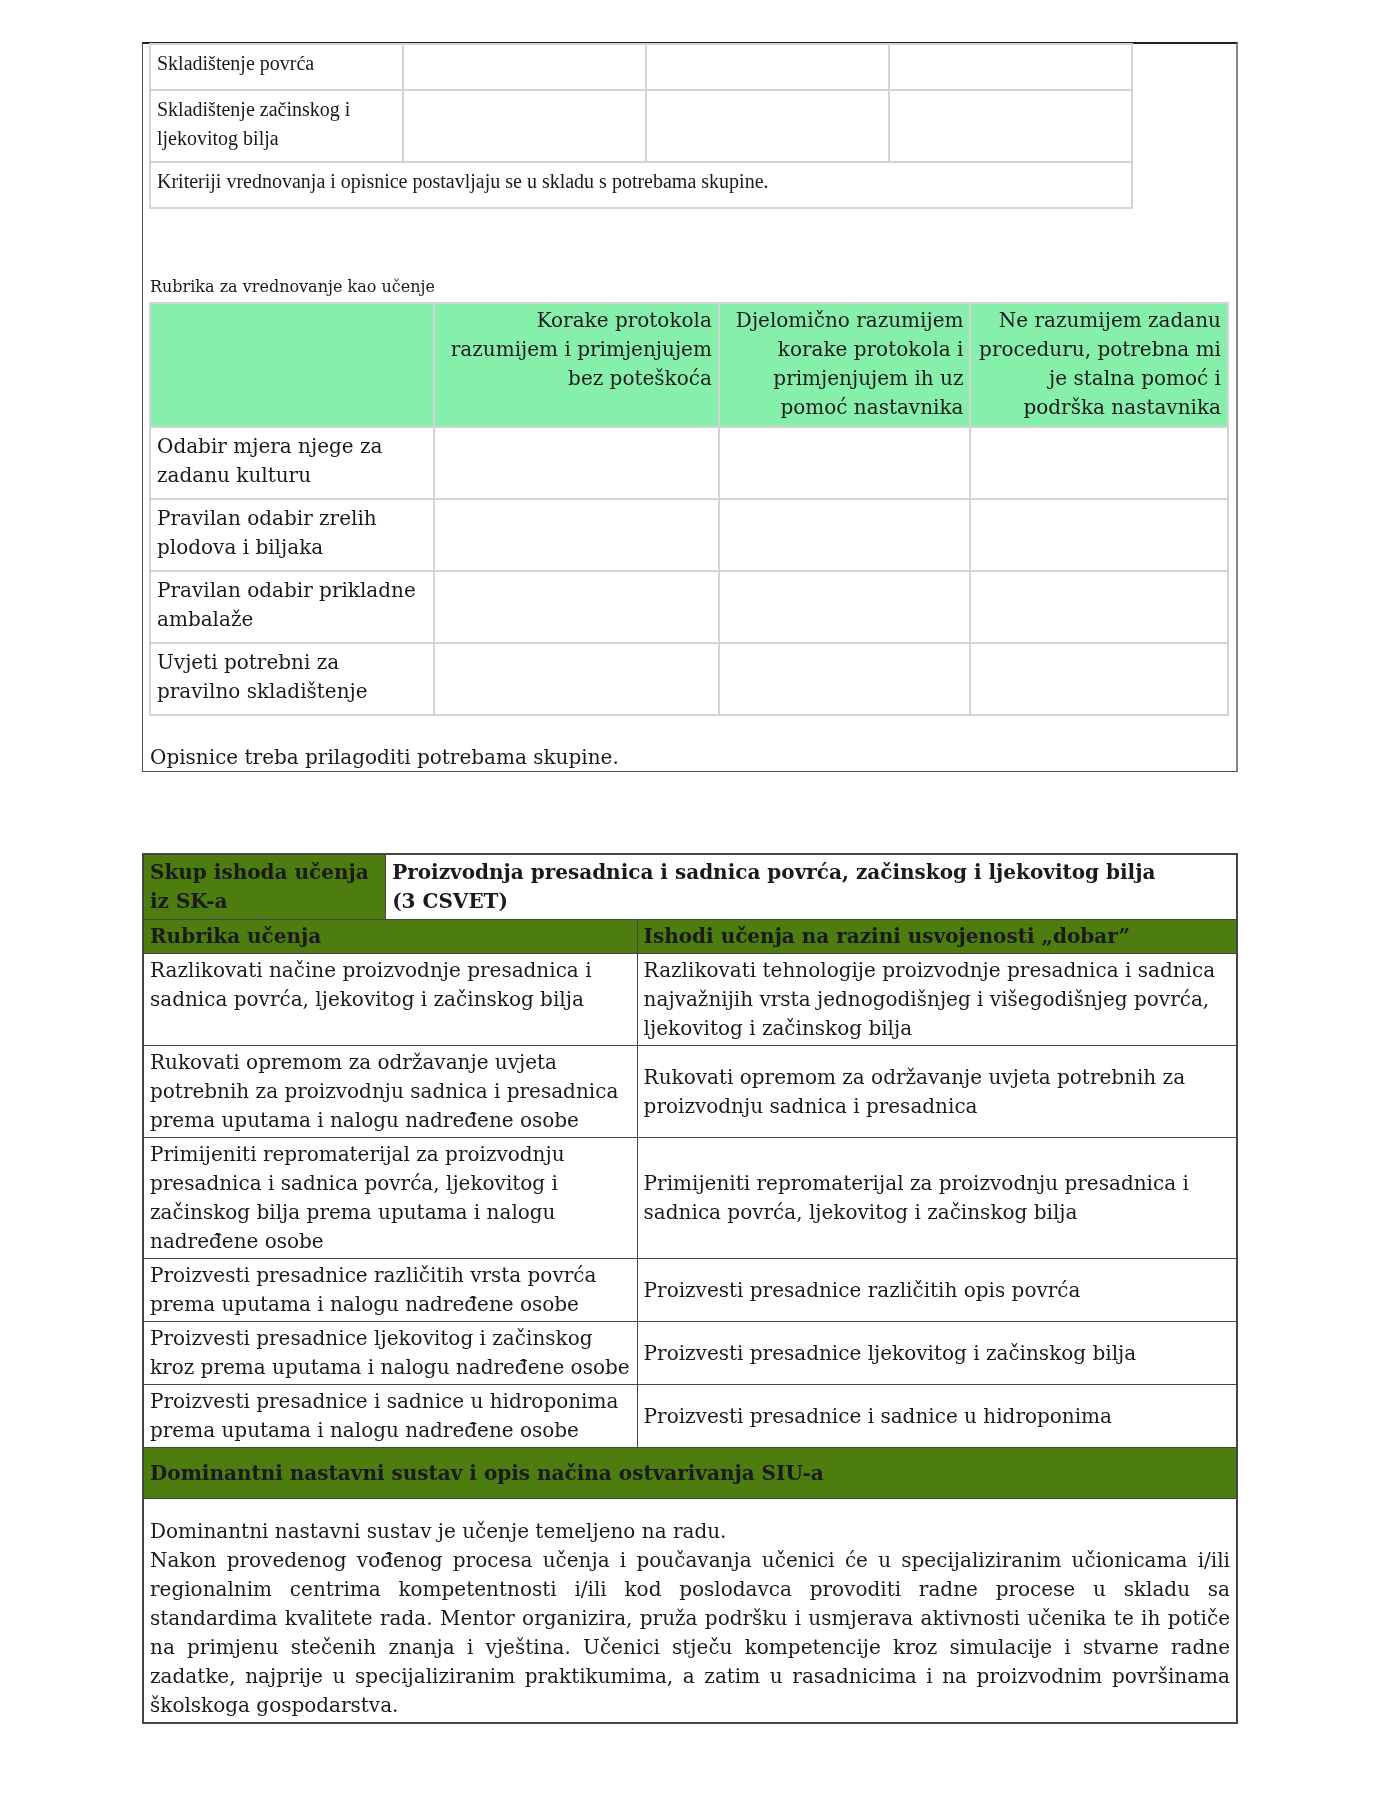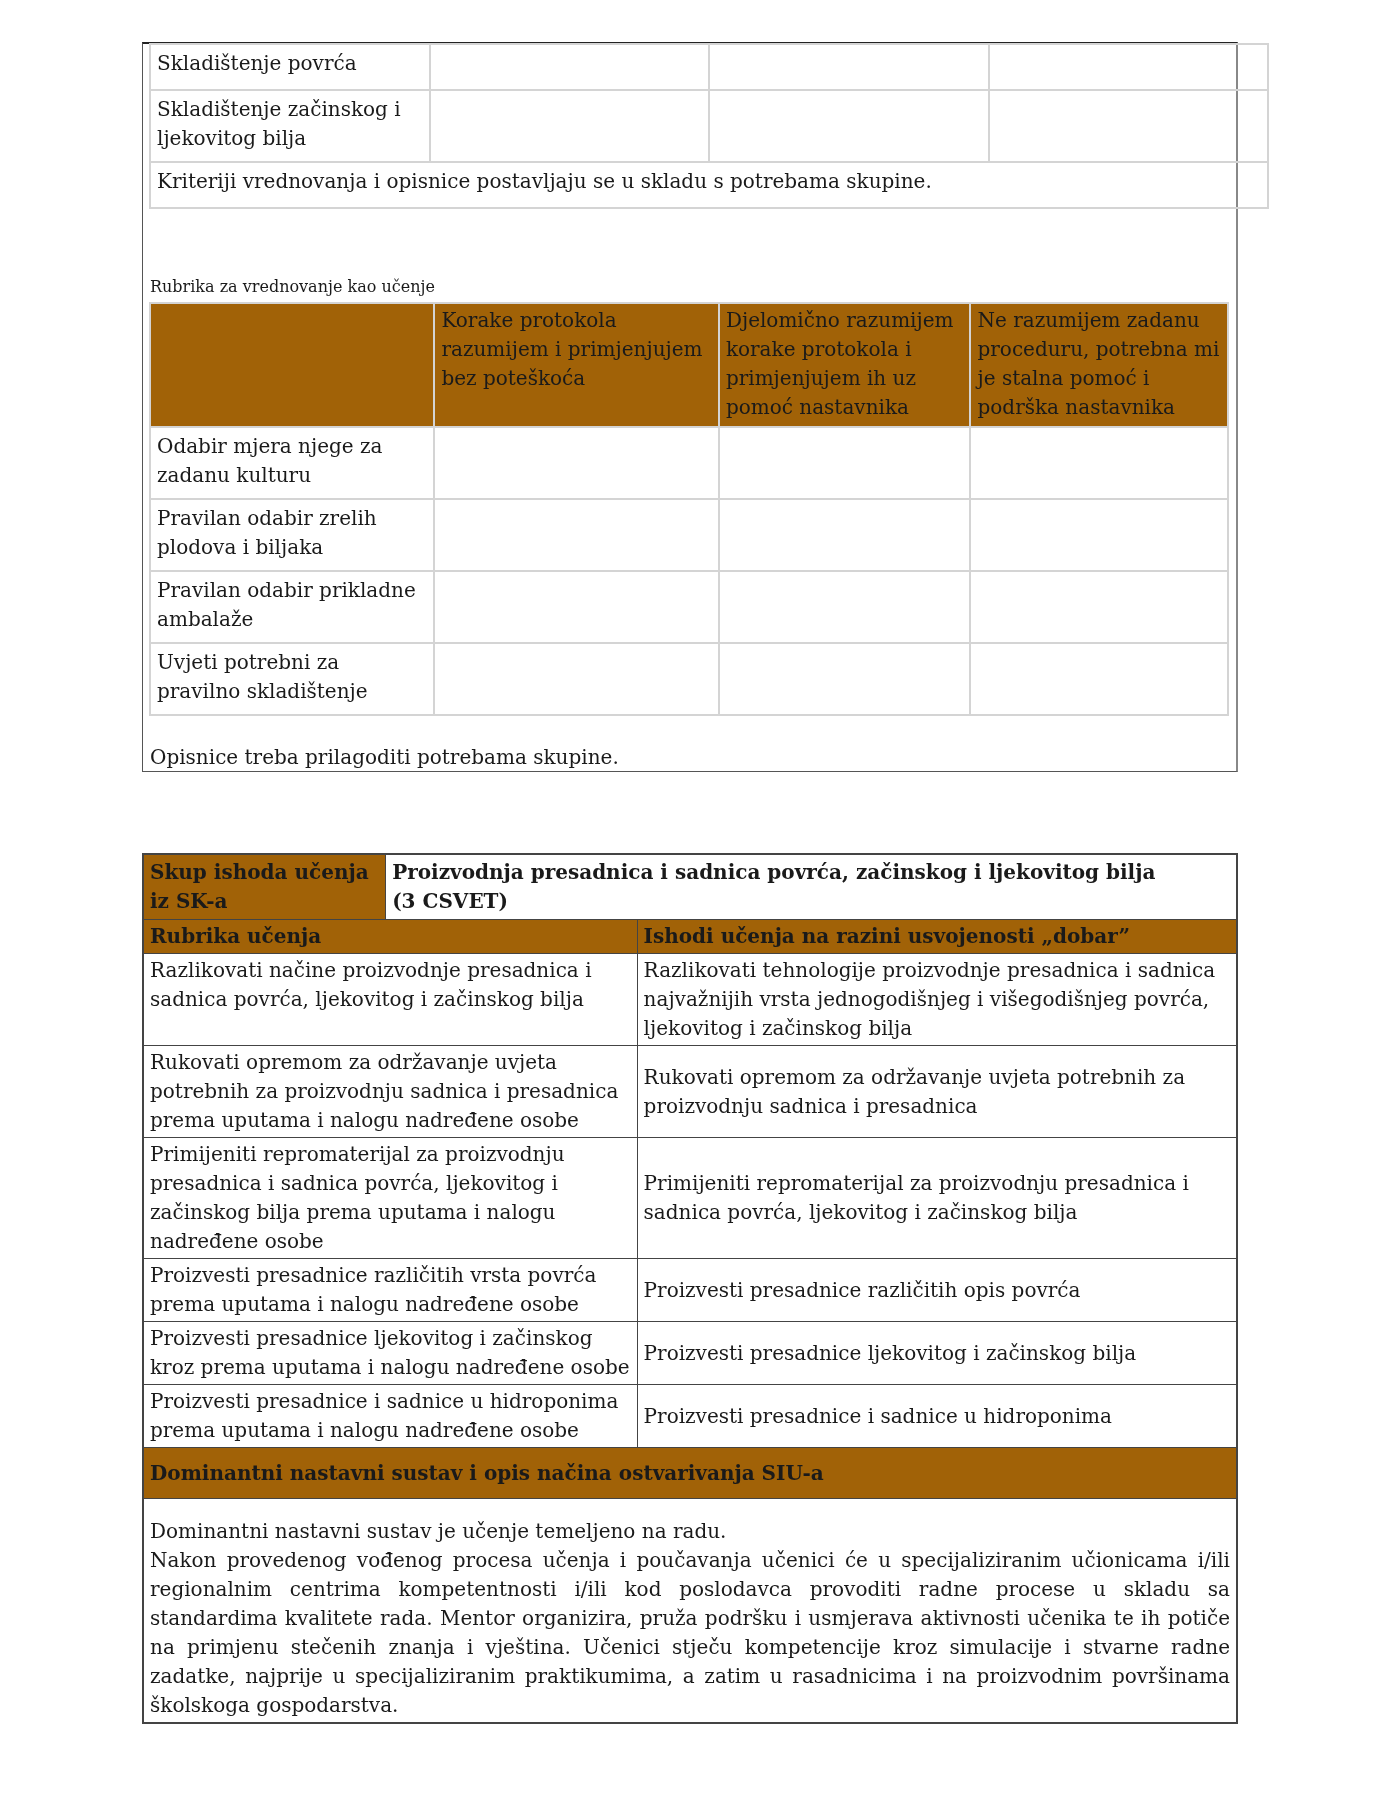--- a/index.html
+++ b/index.html
@@ -8,36 +8,36 @@
     font-family: "DejaVu Serif", "Liberation Serif", serif;
     color: #1a1a1a; font-size: 20px; line-height: 29px;
   }
   .outer-top {
     position: absolute; left: 142px; top: 42px; width: 1096px; height: 730px;
     border: 1px solid #555; border-top: 2px solid #222; border-right: 2px solid #888;
     box-sizing: border-box;
   }
   table { border-collapse: collapse; }
   .light td { border: 2px solid #d4d4d4; vertical-align: top; padding: 4px 6px; }
-  .t1 { position: absolute; left: 6px; top: -1px; width: 1120px; }
+  .t1 { position: absolute; left: 6px; top: -1px; width: 984px; font-family: Liberation Serif, serif; }
   .t1 td { height: 36px; }
   .caption1 {
     position: absolute; left: 7px; top: 228px; font-size: 16px;
   }
   .t2 { position: absolute; left: 6px; top: 258px; width: 1080px; }
-  .t2 .head td { background: #a16207; text-align: left; height: 114px; vertical-align: top; padding-top: 2px; }
+  .t2 .head td { background: #86efac; text-align: right; height: 114px; vertical-align: top; padding-top: 2px; }
   .t2 td { height: 62px; }
   .note2 { position: absolute; left: 7px; top: 699px; }
 
   .t3 {
     position: absolute; left: 142px; top: 853px; width: 1096px;
     border: 2px solid #444;
   }
   .t3 td { border: 1.5px solid #444; padding: 2px 6px; vertical-align: middle; }
-  .t3 .blue { background: #a16207; }
+  .t3 .blue { background: #4d7c0f; }
   .t3 .bold { font-weight: bold; }
   .t3 .just { text-align: justify; line-height: 29px; vertical-align: top; padding-top: 18px; }
 </style>
 </head>
 <body>
 
 <div class="outer-top">
   <table class="light t1">
     <colgroup>
         <col style="width:270px">

